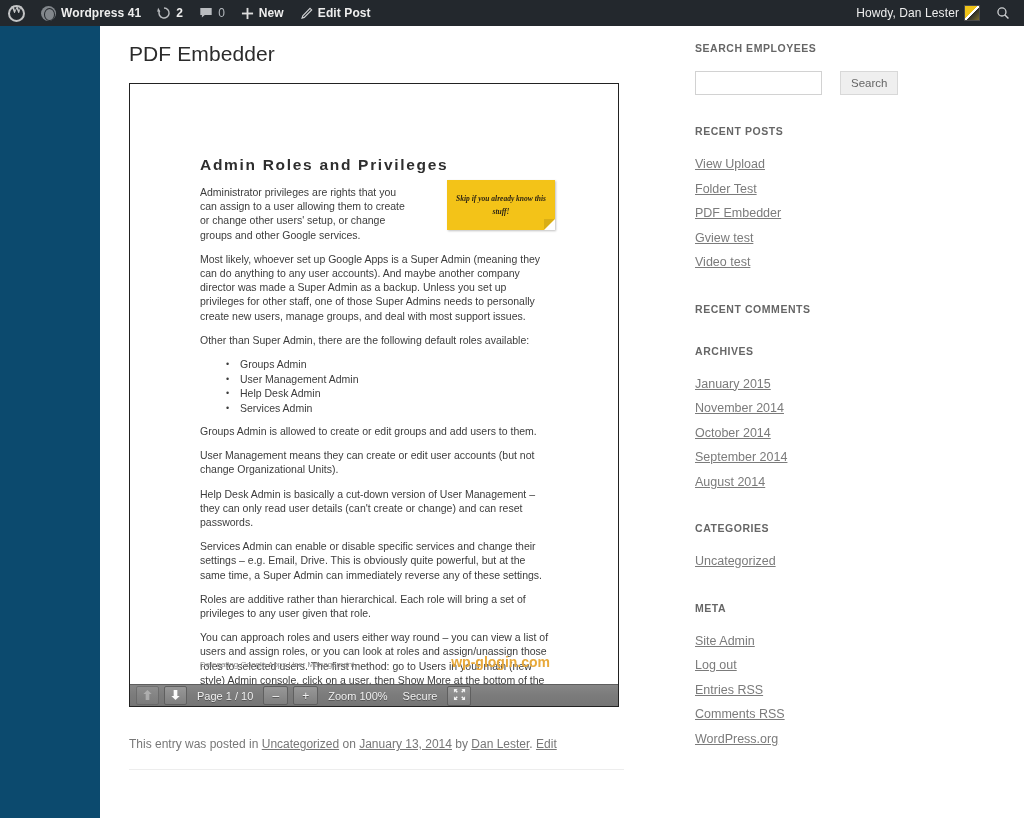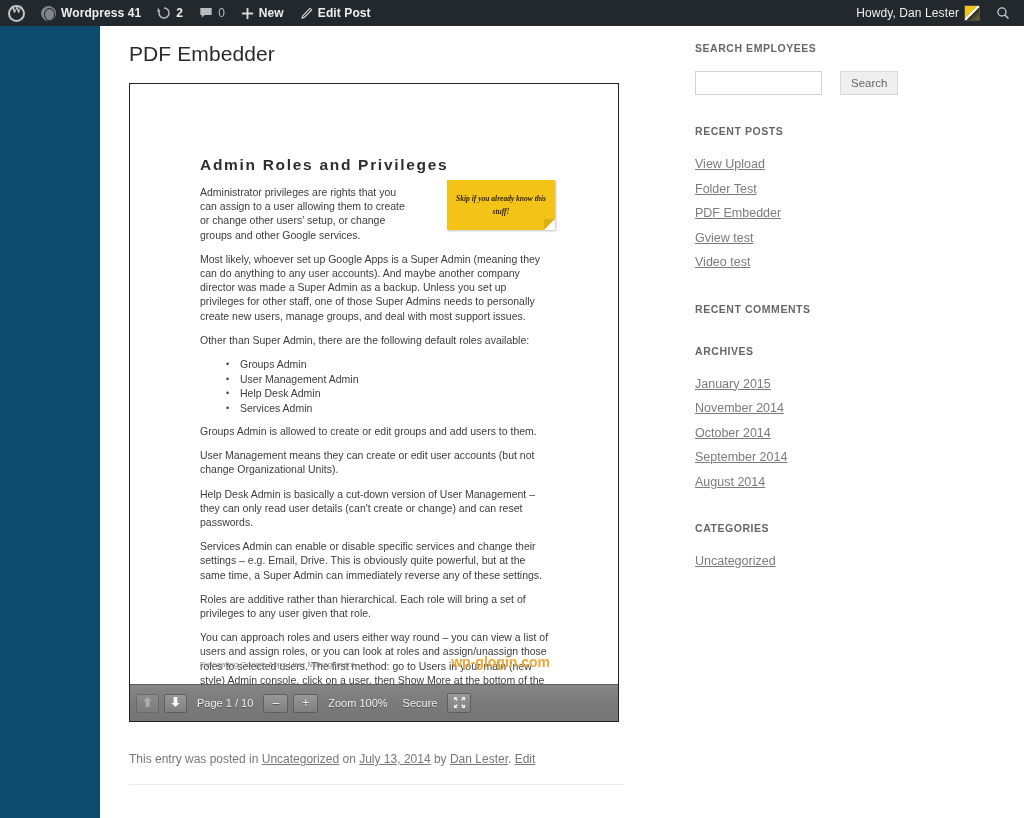--- a/index.html
+++ b/index.html
@@ -100,21 +100,21 @@
 
   .pdf-footer {
     position: absolute; left: 70px; bottom: 14px; width: 350px;
     display: flex; justify-content: space-between; align-items: baseline;
     font-size: 8px; color: #888;
   }
   .pdf-footer .brand { color: #e8a93a; font-weight: bold; font-size: 14px; }
 
   
   #pdf-toolbar {
-    height: 37px; width: 488px;
+    height: 22px; width: 488px;
     background: linear-gradient(#868686, #7b7b7b 50%, #757575);
     border-top: 1px solid #5e5e5e;
     display: flex; align-items: center; gap: 5px;
     padding: 0 6px;
     font-size: 11px; color: #f0f0f0;
   }
   .tb-btn {
     width: 23px; height: 19px;
     background: linear-gradient(#989898,#7f7f7f);
     border: 1px solid #5f5f5f; border-radius: 2px;
@@ -298,21 +298,21 @@
             </svg>
           </span>
         </div>
       </div>
     </div>
 
     <div id="entry-meta">
       <span>This entry was posted in</span>
       <a>Uncategorized</a>
       <span>on</span>
-      <a>July 13, 2014</a>
+      <a>January 13, 2014</a>
       <span>by</span>
       <a>Dan Lester</a><span>.</span>
       <a>Edit</a>
     </div>
   </div>
 
   <div id="sidebar">
 
     <div class="widget">
       <div class="widget-title">Search Employees</div>
@@ -348,17 +348,27 @@
       </ul>
     </div>
 
     <div class="widget">
       <div class="widget-title">Categories</div>
       <ul>
         <li><a>Uncategorized</a></li>
       </ul>
     </div>
 
+    <div class="widget">
+      <div class="widget-title">Meta</div>
+      <ul>
+        <li><a>Site Admin</a></li>
+        <li><a>Log out</a></li>
+        <li><a>Entries RSS</a></li>
+        <li><a>Comments RSS</a></li>
+        <li><a>WordPress.org</a></li>
+      </ul>
+    </div>
 
   </div>
 </div>
 </div>
 </div>
 
 </body></html>

